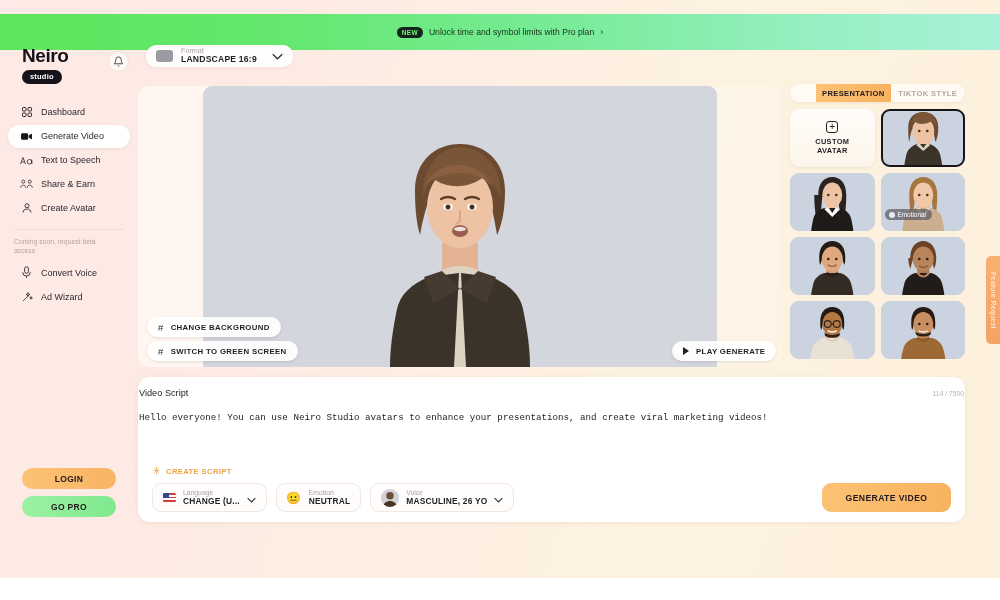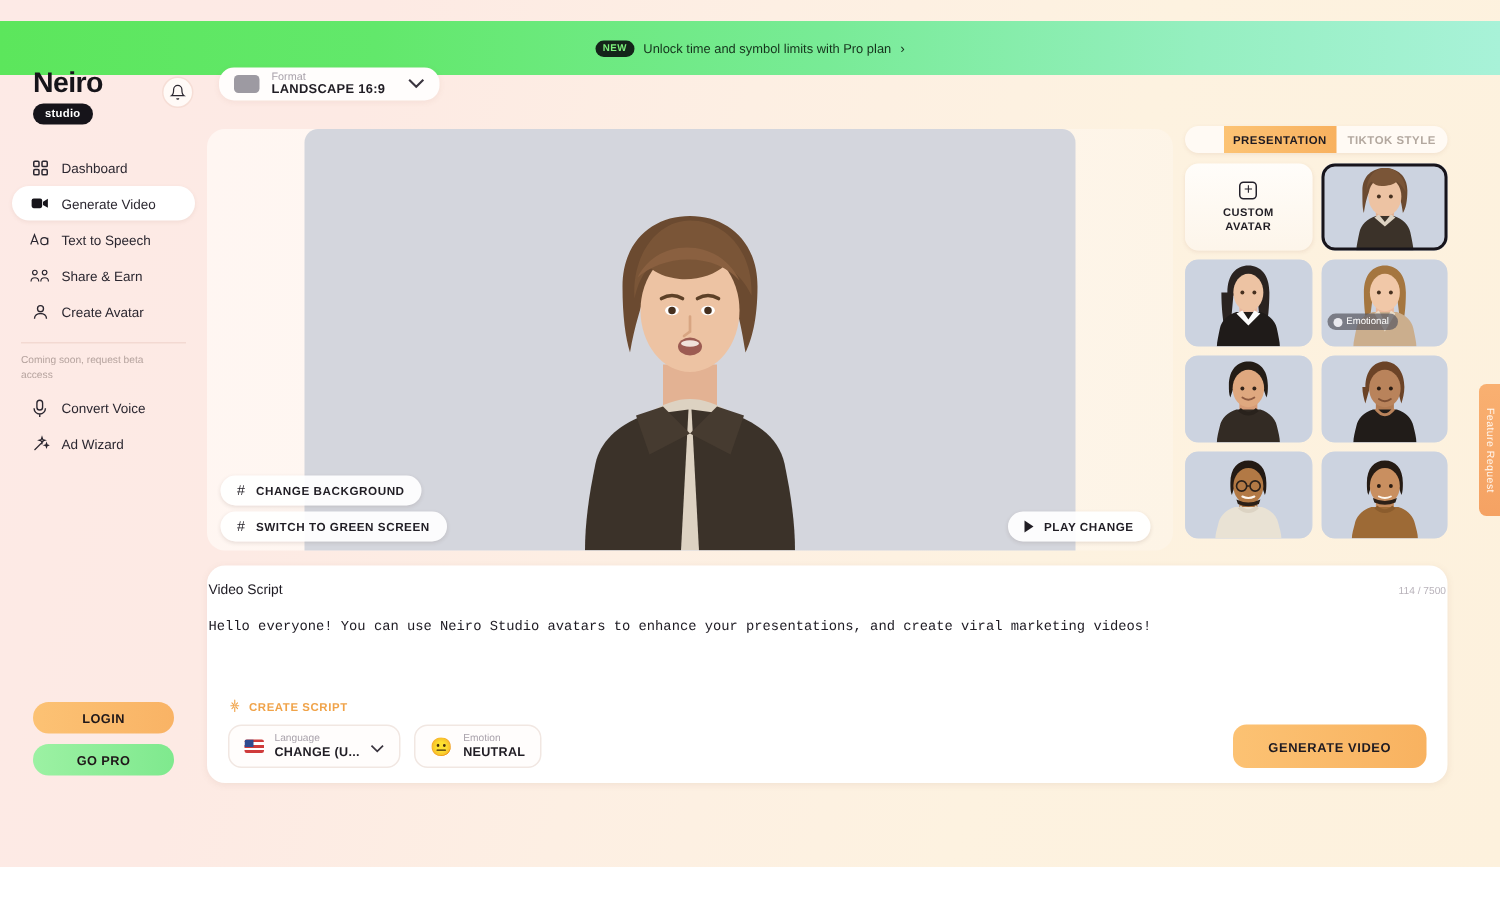--- a/index.html
+++ b/index.html
@@ -381,21 +381,21 @@
     <div class="stage-btn" id="btn-change-bg">
       <span class="hash">#</span>
       <span>CHANGE BACKGROUND</span>
     </div>
     <div class="stage-btn" id="btn-green-screen">
       <span class="hash">#</span>
       <span>SWITCH TO GREEN SCREEN</span>
     </div>
     <div class="stage-btn" id="btn-play">
       <span class="play-tri"></span>
-      <span>PLAY CHANGE</span>
+      <span>PLAY GENERATE</span>
     </div>
   </div>
 
   <div class="avatar-panel">
     <div class="tabs">
       <div class="tab active">PRESENTATION</div>
       <div class="tab">TIKTOK STYLE</div>
     </div>
 
     <div class="av-grid">
@@ -547,20 +547,38 @@
       </div>
 
       <div class="ctl">
         <span class="emoji">😐</span>
         <span class="ctl-txt">
           <span class="ctl-label" style="display:block">Emotion</span>
           <span class="ctl-value" style="display:block">NEUTRAL</span>
         </span>
       </div>
 
+      <div class="ctl">
+        <span class="voice-av">
+          <svg viewBox="0 0 24 24" width="18" height="18">
+            <rect width="24" height="24" fill="#d2d2da"></rect>
+            <circle cx="12" cy="9" r="5" fill="#6f4e33"></circle>
+            <path d="M3 24c0-5 4-8 9-8s9 3 9 8z" fill="#4a3422"></path>
+          </svg>
+        </span>
+        <span class="ctl-txt">
+          <span class="ctl-label" style="display:block">Voice</span>
+          <span class="ctl-value" style="display:block">MASCULINE, 26 YO</span>
+        </span>
+        <span>
+          <svg width="9" height="6" viewBox="0 0 14 8" fill="none" stroke="#3a353f" stroke-width="1.8">
+              <path d="M1 1l6 6 6-6"></path>
+            </svg>
+        </span>
+      </div>
     </div>
 
     <button class="btn-generate">GENERATE VIDEO</button>
   </div>
 
   <div class="feat-req">
     <span>Feature Request</span>
   </div>
 
 </div>

